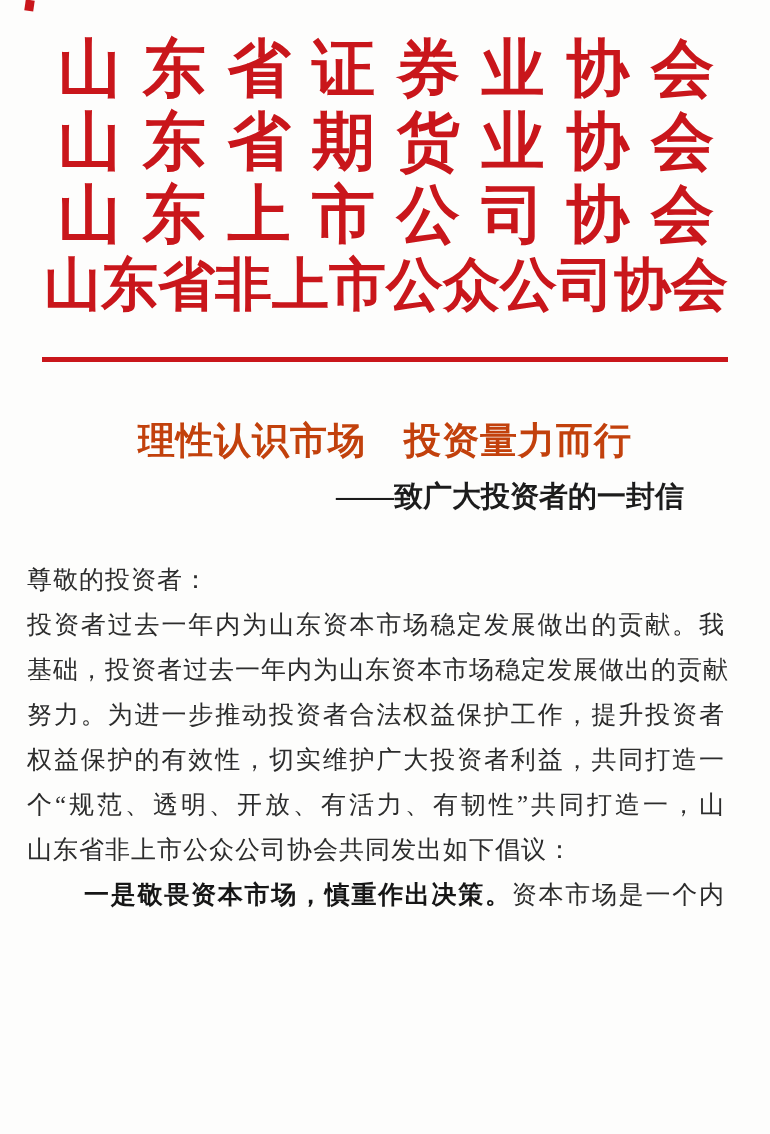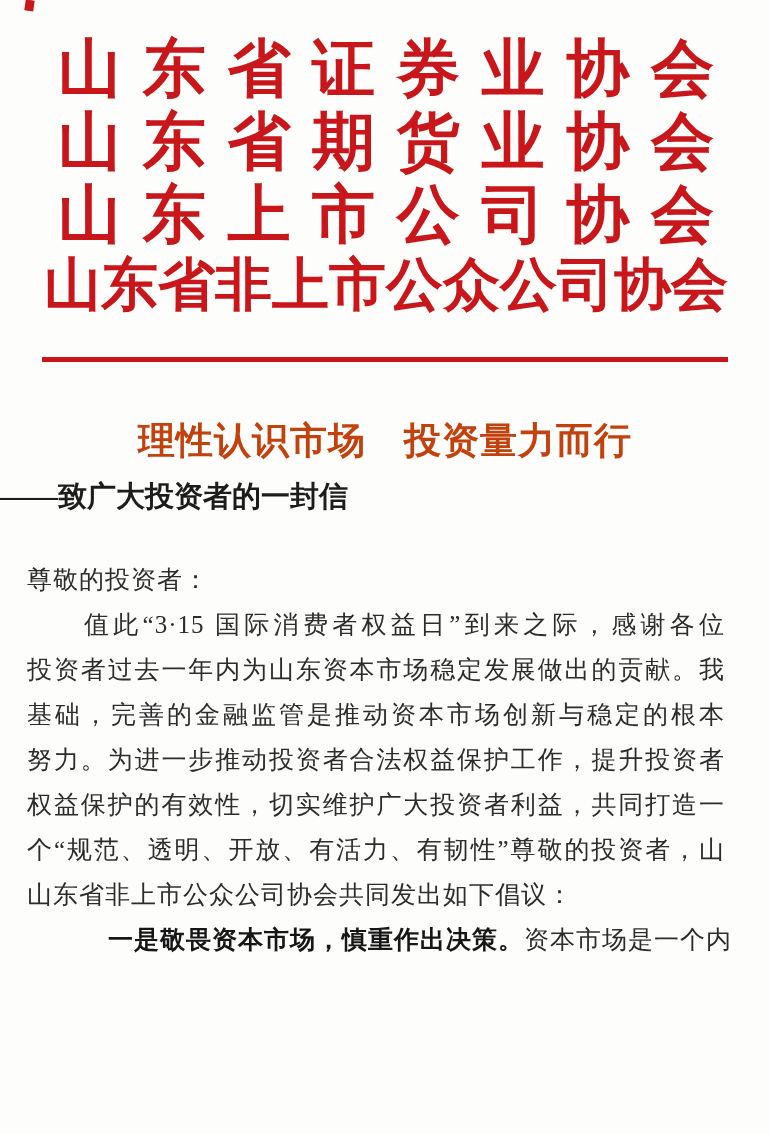--- a/index.html
+++ b/index.html
@@ -48,21 +48,21 @@
     text-align: center;
     font-size: 37px;
     font-weight: bold;
     color: #c2410c;
     letter-spacing: 1px;
   }
   .doc-subtitle {
     position: absolute;
     left: 0; top: 477px; width: 100%;
     padding-right: 86px;
-    text-align: left;
+    text-align: right;
     font-size: 29px;
     font-weight: bold;
     color: #1c1c1c;
   }
   
   .body-text {
     position: absolute;
     left: 27px; top: 557px;
     width: 698px;
     font-size: 25px;
@@ -74,21 +74,21 @@
     display: flex;
     justify-content: space-between;
     white-space: nowrap;
   }
   .body-line.justify span { display: flex; flex: 1; justify-content: space-between; }
   .body-line.justify span + span { flex: none; }
   
   .body-line.justify { display: block; text-align: justify; text-align-last: justify; }
   .body-line.justify span { display: inline; }
   .body-line.indent { padding-left: 57px; }
-  .body-line .bold { font-weight: bold; color: #161616; margin-left: 24px; }
+  .body-line .bold { font-weight: bold; color: #161616; }
 </style>
 </head>
 <body>
 
 <div class="page" style="background: rgb(253, 253, 252);">
 
   <div class="artifact" style="background: rgb(201, 22, 27);"></div>
 
   <div class="letterhead" id="lh-lines">
       <div class="lh-line lh-line-0" style="color: rgb(201, 22, 27);">
@@ -138,23 +138,22 @@
     </div>
 
   <div class="rule" style="background: rgb(201, 22, 27);"></div>
 
   <div class="doc-title">理性认识市场　投资量力而行</div>
 
   <div class="doc-subtitle">——致广大投资者的一封信</div>
 
   <div class="body-text" id="body-lines">
       <div class="body-line"><span>尊敬的投资者：</span></div>
-      <div class="body-line justify indent"><span>值此“3·15 国际消费者权益日”到来之际，感谢各位</span></div>
       <div class="body-line justify"><span>投资者过去一年内为山东资本市场稳定发展做出的贡献。我</span></div>
-      <div class="body-line justify"><span>基础，完善的金融监管是推动资本市场创新与稳定的根本</span></div>
+      <div class="body-line justify"><span>基础，投资者过去一年内为山东资本市场稳定发展做出的贡献</span></div>
       <div class="body-line justify"><span>努力。为进一步推动投资者合法权益保护工作，提升投资者</span></div>
       <div class="body-line justify"><span>权益保护的有效性，切实维护广大投资者利益，共同打造一</span></div>
-      <div class="body-line justify"><span>个“规范、透明、开放、有活力、有韧性”尊敬的投资者，山</span></div>
+      <div class="body-line justify"><span>个“规范、透明、开放、有活力、有韧性”共同打造一，山</span></div>
       <div class="body-line"><span>山东省非上市公众公司协会共同发出如下倡议：</span></div>
       <div class="body-line justify indent"><span class="bold">一是敬畏资本市场，慎重作出决策。</span><span>资本市场是一个内</span></div>
     </div>
 
 </div>
 
 </body></html>

